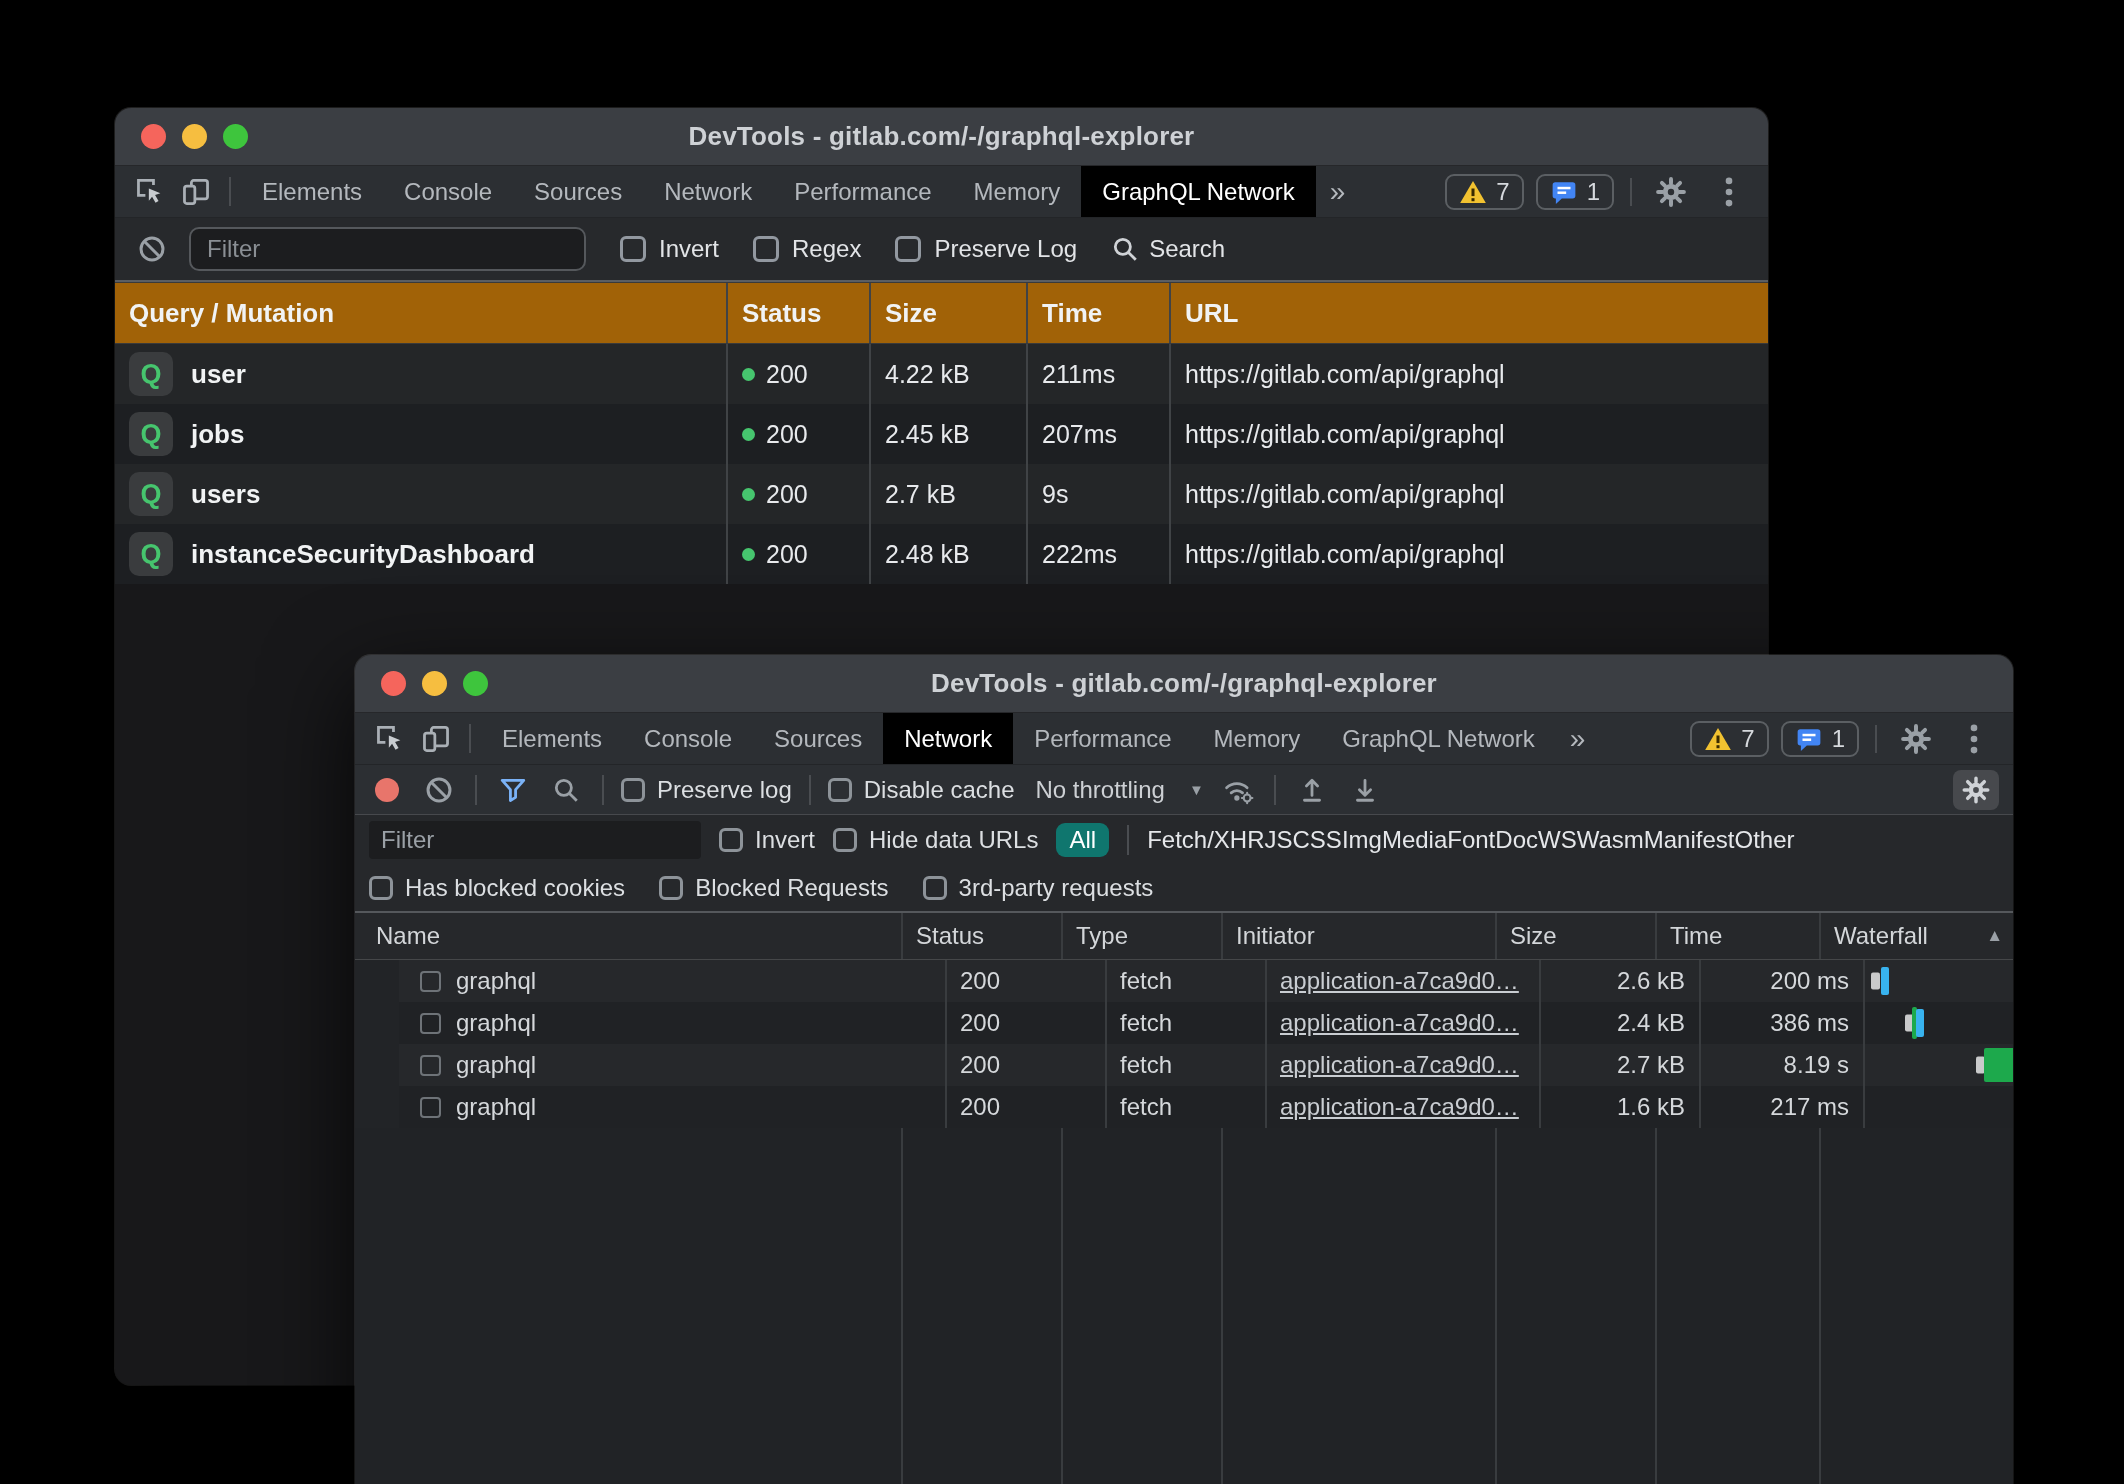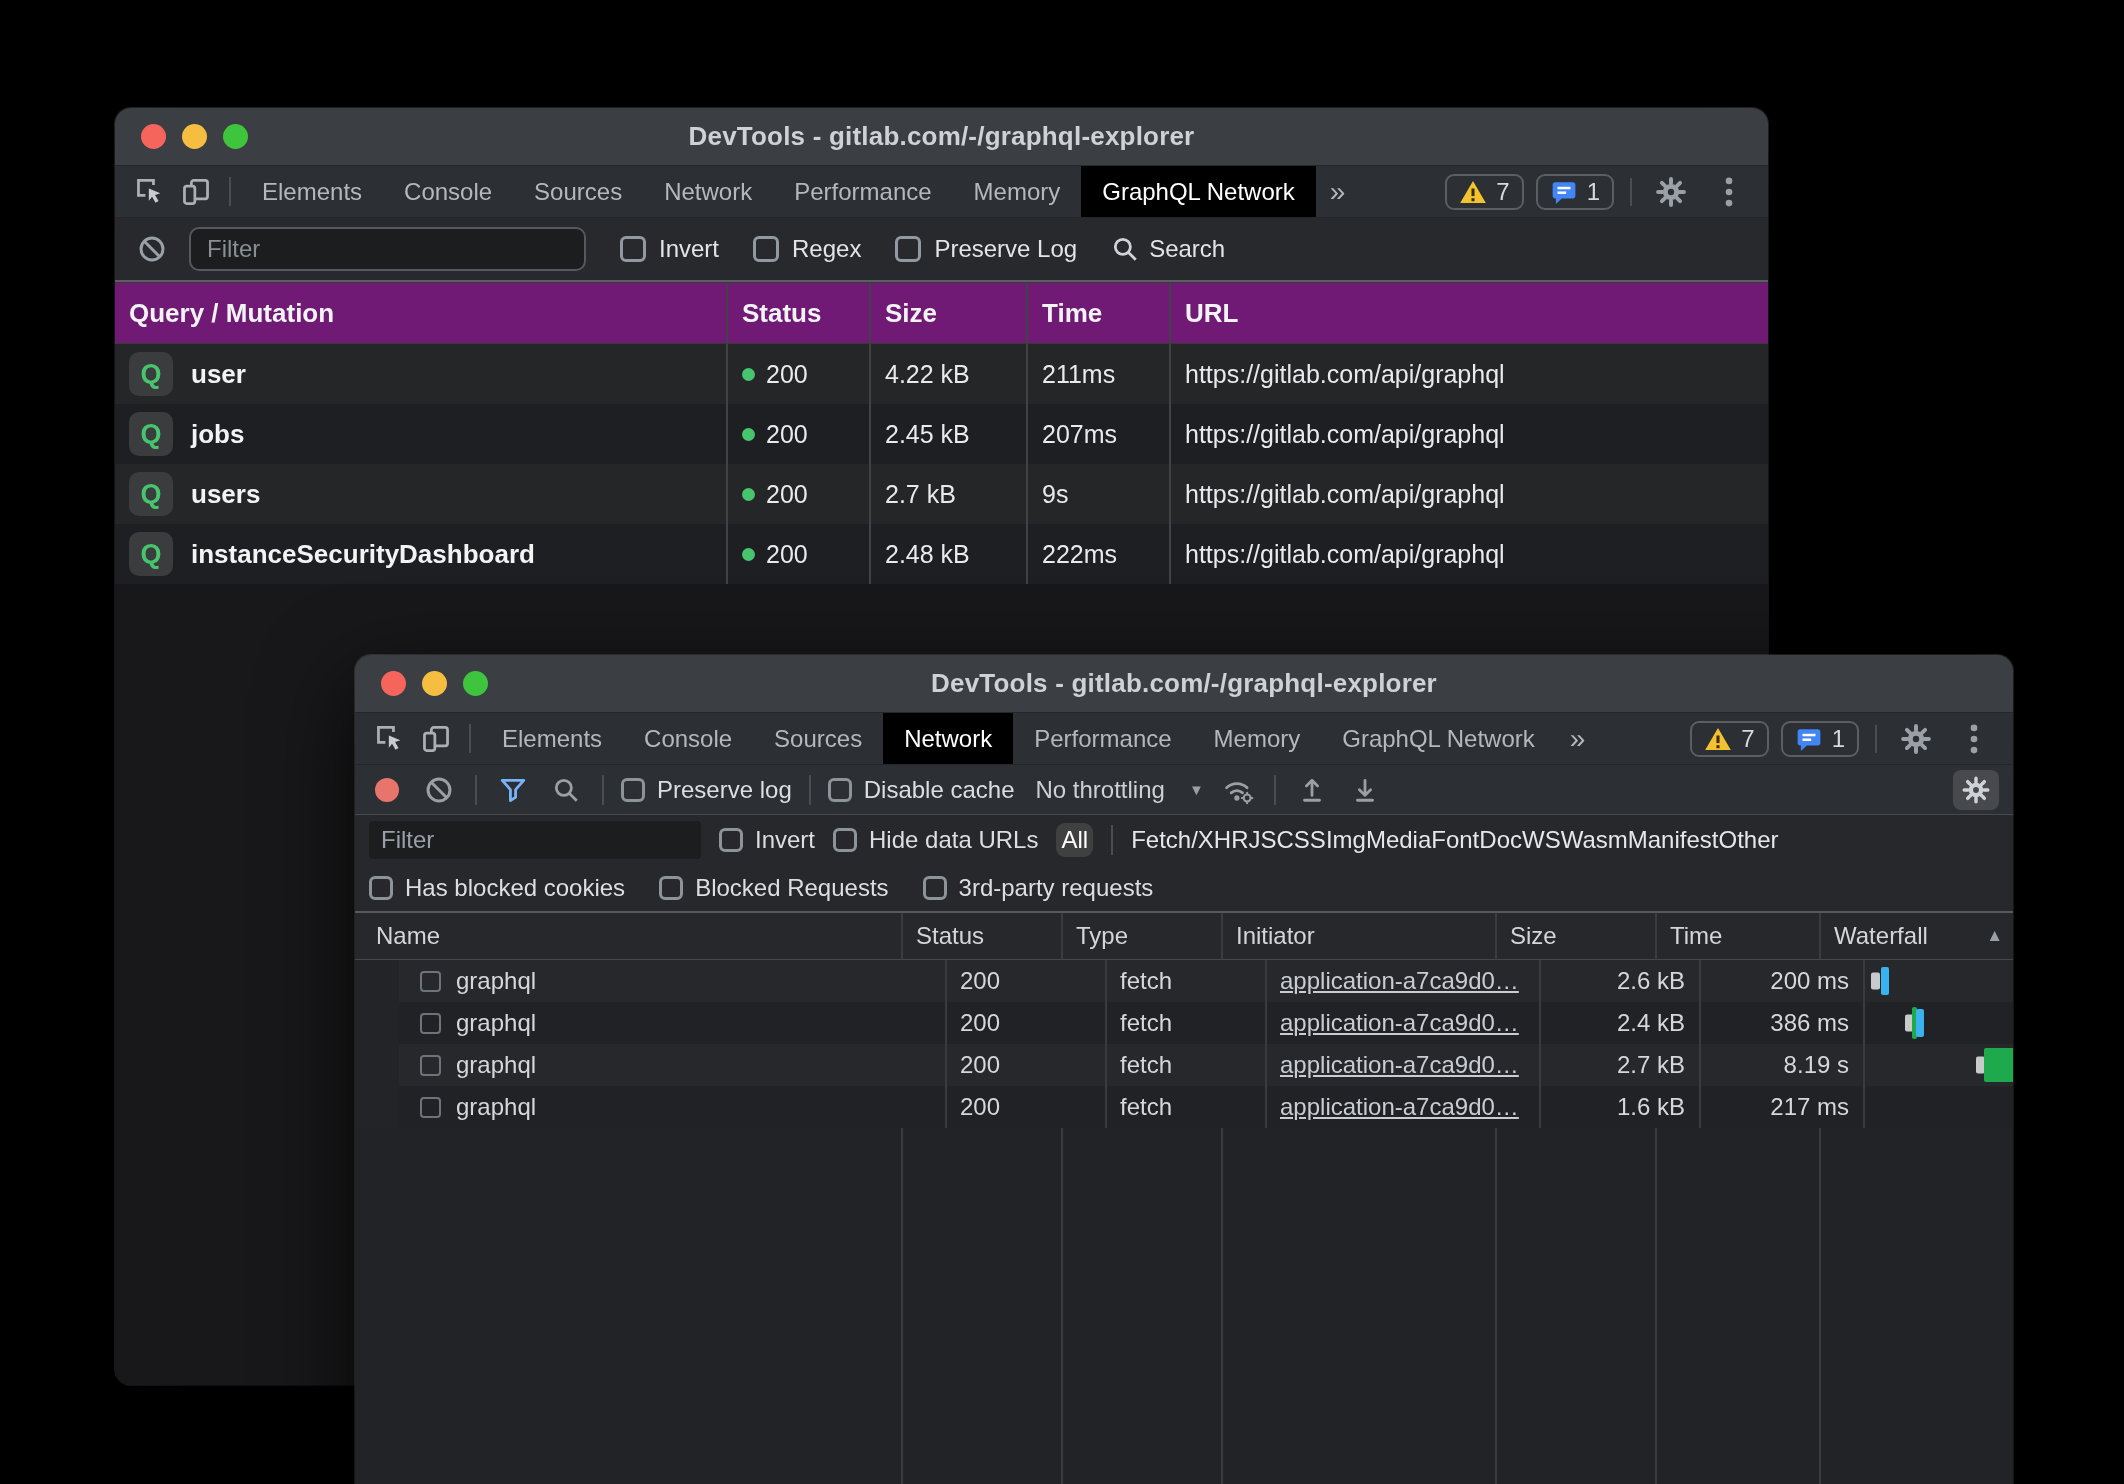--- a/index.html
+++ b/index.html
@@ -50,21 +50,21 @@
   }
   .filter-input::placeholder { color:#8a8f94; }
   .cb { width:26px; height:26px; border:3px solid #9298a0; border-radius:6px; background:transparent; flex:none; }
   .cb-group { display:flex; align-items:center; gap:13px; font-size:24px; font-weight:500; color:#e2e4e7; white-space:nowrap; }
   .search-group { display:flex; align-items:center; gap:10px; font-size:24px; font-weight:500; color:#e2e4e7; }
 
   
   .gql-grid { display:grid; grid-template-columns:613px 143px 157px 143px 1fr; }
   .gql-grid > div { display:flex; align-items:center; padding-left:14px; border-right:2px solid #404346; overflow:hidden; }
   .gql-grid > div:last-child { border-right:none; }
-  .gql-header { height:62px; background:#701a75; border-top:1px solid #3a3a3a; border-bottom:1px solid #3a3a3a; font-size:26px; font-weight:700; color:#f1f3f4; }
+  .gql-header { height:62px; background:#a16207; border-top:1px solid #3a3a3a; border-bottom:1px solid #3a3a3a; font-size:26px; font-weight:700; color:#f1f3f4; }
   .gql-row { height:60px; font-size:25px; color:#e8eaed; }
   .gql-row.odd  { background:#242628; }
   .gql-row.even { background:#1d1f22; }
   .gql-name { gap:18px; font-weight:700; font-size:26px; color:#f1f3f4; }
   .q-badge { width:44px; height:44px; border-radius:10px; background:#3a3c3e; color:var(--status-green,#46c56e); display:flex; align-items:center; justify-content:center; font-size:27px; font-weight:700; flex:none; }
   .status-cell { gap:11px; }
   .dot { width:13px; height:13px; border-radius:50%; background:var(--status-green,#46c56e); flex:none; }
   .gql-empty { flex:1; background:#18181a; }
 
   
@@ -74,21 +74,21 @@
   .throttle { display:flex; align-items:center; gap:24px; font-size:24px; color:#cdd0d4; margin-left:6px; white-space:nowrap;text-align:right; }
   .caret { font-size:15px; color:#9aa0a6; }
   .gear-box { margin-left:auto; width:46px; height:40px; background:#47494d; border-radius:8px; display:flex; align-items:center; justify-content:center; }
   .cb-sm { width:24px; height:24px; border:3px solid #8d9399; border-radius:6px; background:transparent; flex:none; }
   .cb-group-sm { display:flex; align-items:center; gap:12px; font-size:24px; color:#dcdfe2; white-space:nowrap; }
 
   
   .net-filter-row { height:50px; flex:none; background:#26282b; display:flex; align-items:center; gap:18px; padding:0 14px; }
   .net-filter-input { width:332px; height:38px; background:#1c1d1f; border:none; border-radius:4px; color:#e8eaed; font-size:24px; padding:0 12px; outline:none; font-family:inherit; }
   .net-filter-input::placeholder { color:#9aa0a6; }
-  .pill { padding:3px 5px; border-radius:9px; font-size:24px; color:#fff; background:#404040; }
+  .pill { padding:3px 13px; border-radius:9px; font-size:24px; color:#fff; background:#0f766e; }
   .type-list { display:flex; align-items:center; font-size:24px; color:#e5e7ea; white-space:nowrap; }
   .net-options-row { height:48px; flex:none; background:#26282b; display:flex; align-items:center; gap:34px; padding:0 14px; border-bottom:2px solid #55585c; }
 
   
   .net-grid { display:grid; grid-template-columns:540px 160px 160px 274px 160px 164px 1fr;padding-left:8px; }
   .net-grid > div { display:flex; align-items:center; padding-left:13px; border-right:2px solid #393c3f; overflow:hidden; position:relative; }
   .net-grid > div:last-child { border-right:none; }
   .net-header { height:47px; flex:none; background:#26282b; border-bottom:1px solid #454749; font-size:24px; color:#d3d6d9; }
   .sort-arrow { position:absolute; right:10px; font-size:17px; color:#9aa0a6; }
   .net-row { height:42px; flex:none; font-size:24px; color:#d5d8db;margin-left:44px; }

